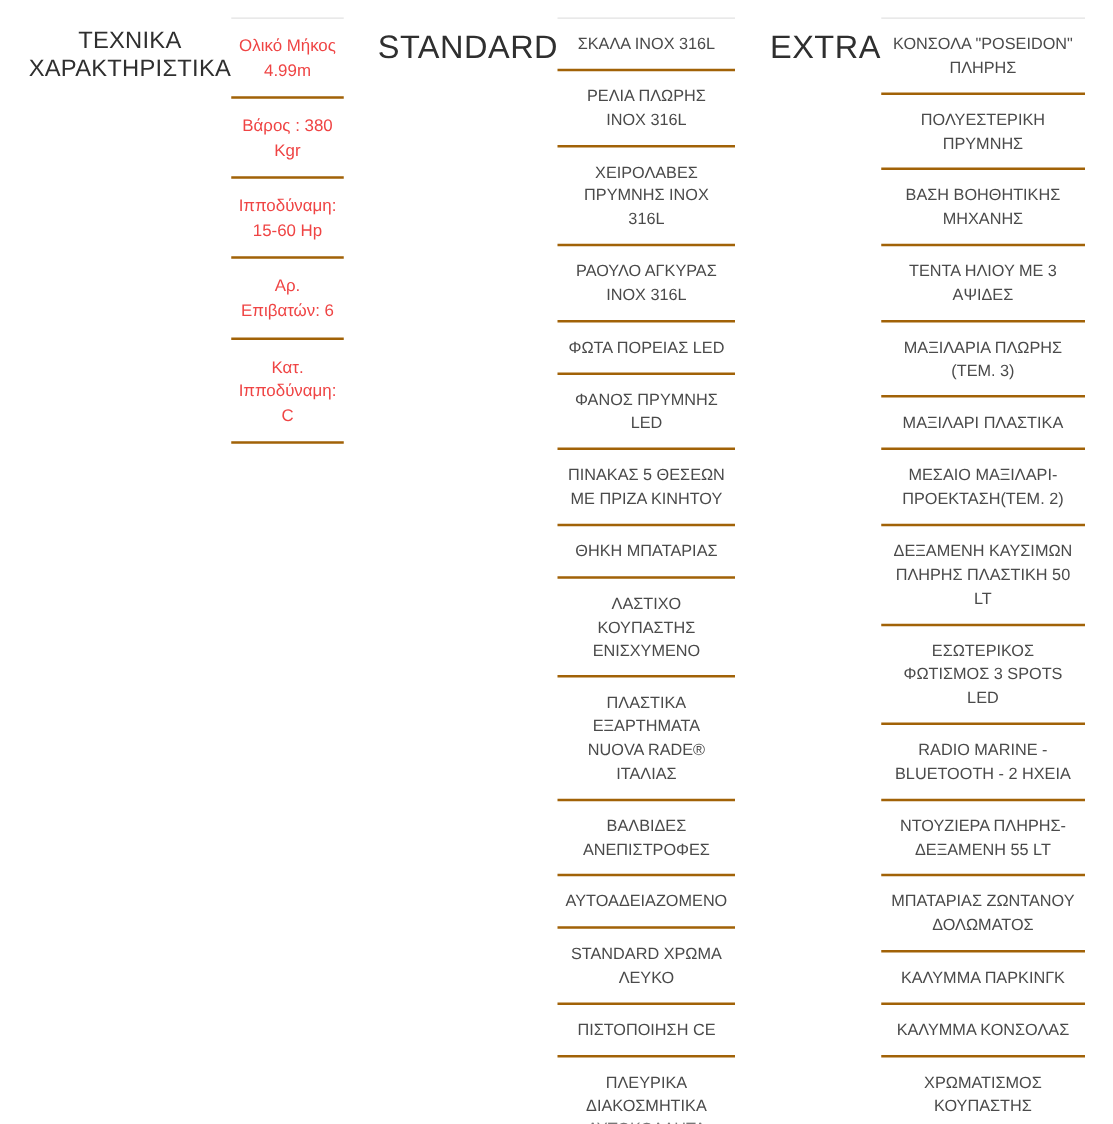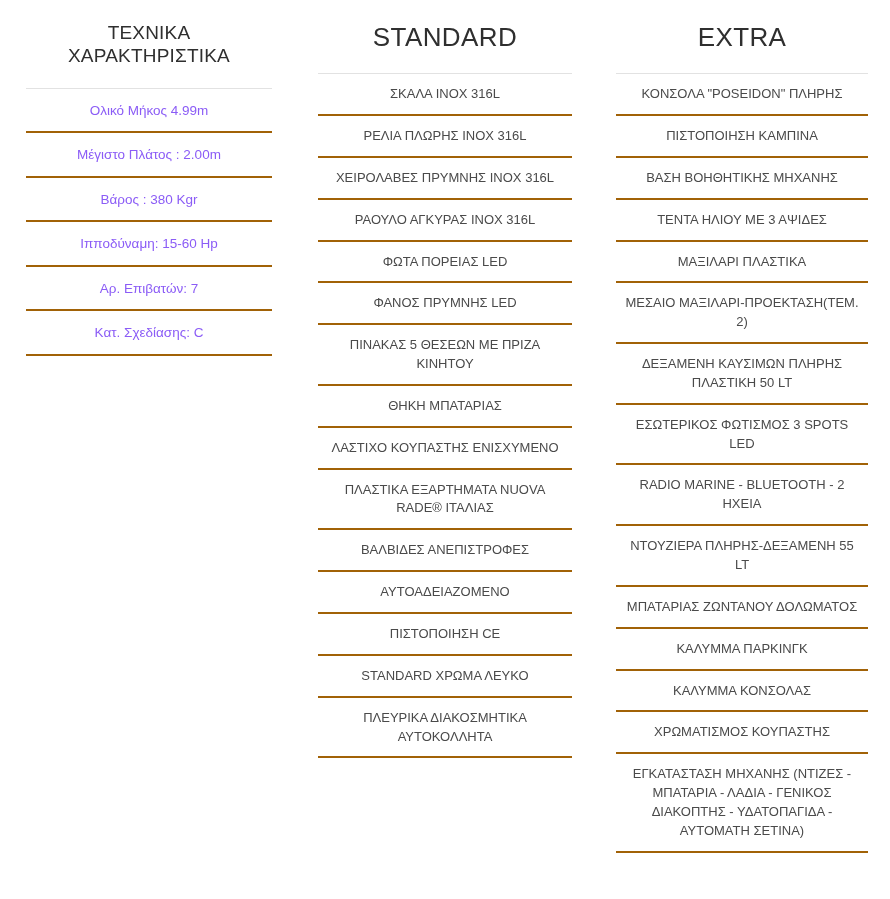--- a/index.html
+++ b/index.html
@@ -16,21 +16,21 @@
     width: 890px;
     height: 899px;
     display: flex;
     flex-direction: row;
     align-items: flex-start;
     padding: 14px 0 0 0;
     overflow: hidden;
   }
   .column {
     display: flex;
-    flex-direction: column;
+    flex-direction: row;
     align-items: stretch;
     justify-content: center;
   }
   .col-tech { width: 296px; padding: 0 24px 0 26px; }
   .col-standard { width: 298px; padding: 0 22px 0 22px; }
   .col-extra { width: 296px; padding: 0 22px 0 22px; }
 
   .col-title {
     text-align: center;
     font-size: 26px;
@@ -51,68 +51,68 @@
     border-bottom: 2px solid #a16207;
     padding: 11px 6px 10px 6px;
     text-align: center;
     font-size: 13px;
     line-height: 1.45;
     color: #4a4a4a;
   }
   .list.tech li {
     font-size: 13.5px;
     padding: 12px 6px 11px 6px;
-    color: #8b5cf6;
+    color: #ef4444;
   }
 </style>
 </head>
 <body>
 
 <div class="page">
 
   <div class="column col-tech">
     <div class="col-title tech">ΤΕΧΝΙΚΑ ΧΑΡΑΚΤΗΡΙΣΤΙΚΑ</div>
     <ul class="list tech">
       <li>Ολικό Μήκος 4.99m</li>
-      <li>Μέγιστο Πλάτος : 2.00m</li>
       <li>Βάρος : 380 Kgr</li>
       <li>Ιπποδύναμη: 15-60 Hp</li>
-      <li>Αρ. Επιβατών: 7</li>
-      <li>Κατ. Σχεδίασης: C</li>
+      <li>Αρ. Επιβατών: 6</li>
+      <li>Κατ. Ιπποδύναμη: C</li>
     </ul>
   </div>
 
   <div class="column col-standard">
     <div class="col-title">STANDARD</div>
     <ul class="list">
       <li>ΣΚΑΛΑ INOX 316L</li>
       <li>ΡΕΛΙΑ ΠΛΩΡΗΣ INOX 316L</li>
       <li>ΧΕΙΡΟΛΑΒΕΣ ΠΡΥΜΝΗΣ INOX 316L</li>
       <li>ΡΑΟΥΛΟ ΑΓΚΥΡΑΣ INOX 316L</li>
       <li>ΦΩΤΑ ΠΟΡΕΙΑΣ LED</li>
       <li>ΦΑΝΟΣ ΠΡΥΜΝΗΣ LED</li>
       <li>ΠΙΝΑΚΑΣ 5 ΘΕΣΕΩΝ ΜΕ ΠΡΙΖΑ ΚΙΝΗΤΟΥ</li>
       <li>ΘΗΚΗ ΜΠΑΤΑΡΙΑΣ</li>
       <li>ΛΑΣΤΙΧΟ ΚΟΥΠΑΣΤΗΣ ΕΝΙΣΧΥΜΕΝΟ</li>
       <li>ΠΛΑΣΤΙΚΑ ΕΞΑΡΤΗΜΑΤΑ NUOVA RADE® ΙΤΑΛΙΑΣ</li>
       <li>ΒΑΛΒΙΔΕΣ ΑΝΕΠΙΣΤΡΟΦΕΣ</li>
       <li>ΑΥΤΟΑΔΕΙΑΖΟΜΕΝΟ</li>
+      <li>STANDARD ΧΡΩΜΑ ΛΕΥΚΟ</li>
       <li>ΠΙΣΤΟΠΟΙΗΣΗ CE</li>
-      <li>STANDARD ΧΡΩΜΑ ΛΕΥΚΟ</li>
       <li>ΠΛΕΥΡΙΚΑ ΔΙΑΚΟΣΜΗΤΙΚΑ ΑΥΤΟΚΟΛΛΗΤΑ</li>
     </ul>
   </div>
 
   <div class="column col-extra">
     <div class="col-title">EXTRA</div>
     <ul class="list">
       <li>ΚΟΝΣΟΛΑ "POSEIDON" ΠΛΗΡΗΣ</li>
-      <li>ΠΙΣΤΟΠΟΙΗΣΗ ΚΑΜΠΙΝΑ</li>
+      <li>ΠΟΛΥΕΣΤΕΡΙΚΗ ΠΡΥΜΝΗΣ</li>
       <li>ΒΑΣΗ ΒΟΗΘΗΤΙΚΗΣ ΜΗΧΑΝΗΣ</li>
       <li>ΤΕΝΤΑ ΗΛΙΟΥ ΜΕ 3 ΑΨΙΔΕΣ</li>
+      <li>ΜΑΞΙΛΑΡΙΑ ΠΛΩΡΗΣ (ΤΕΜ. 3)</li>
       <li>ΜΑΞΙΛΑΡΙ ΠΛΑΣΤΙΚΑ</li>
       <li>ΜΕΣΑΙΟ ΜΑΞΙΛΑΡΙ-ΠΡΟΕΚΤΑΣΗ(ΤΕΜ. 2)</li>
       <li>ΔΕΞΑΜΕΝΗ ΚΑΥΣΙΜΩΝ ΠΛΗΡΗΣ ΠΛΑΣΤΙΚΗ 50 LT</li>
       <li>ΕΣΩΤΕΡΙΚΟΣ ΦΩΤΙΣΜΟΣ 3 SPOTS LED</li>
       <li>RADIO MARINE - BLUETOOTH - 2 ΗΧΕΙΑ</li>
       <li>ΝΤΟΥΖΙΕΡΑ ΠΛΗΡΗΣ-ΔΕΞΑΜΕΝΗ 55 LT</li>
       <li>ΜΠΑΤΑΡΙΑΣ ΖΩΝΤΑΝΟΥ ΔΟΛΩΜΑΤΟΣ</li>
       <li>ΚΑΛΥΜΜΑ ΠΑΡΚΙΝΓΚ</li>
       <li>ΚΑΛΥΜΜΑ ΚΟΝΣΟΛΑΣ</li>
       <li>ΧΡΩΜΑΤΙΣΜΟΣ ΚΟΥΠΑΣΤΗΣ</li>

